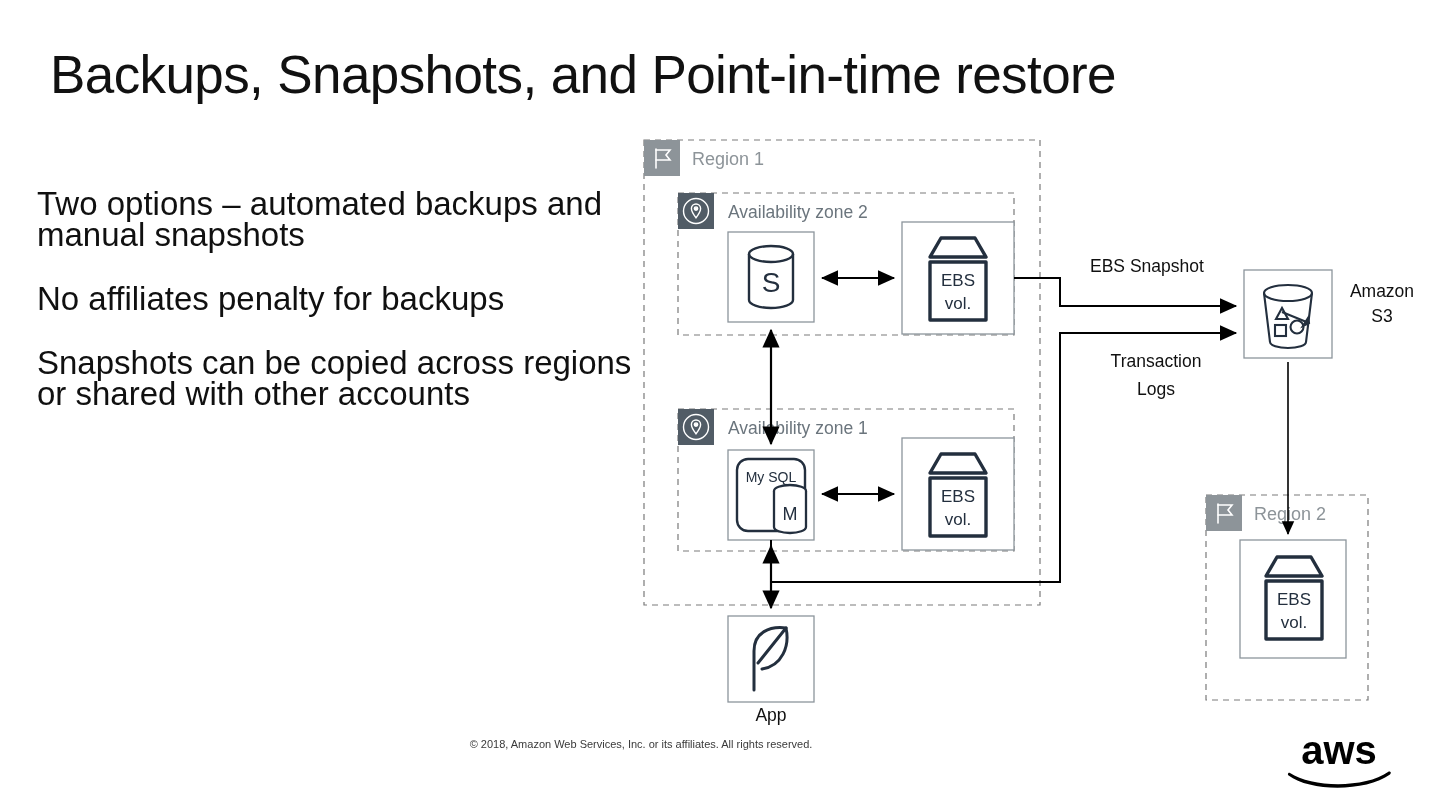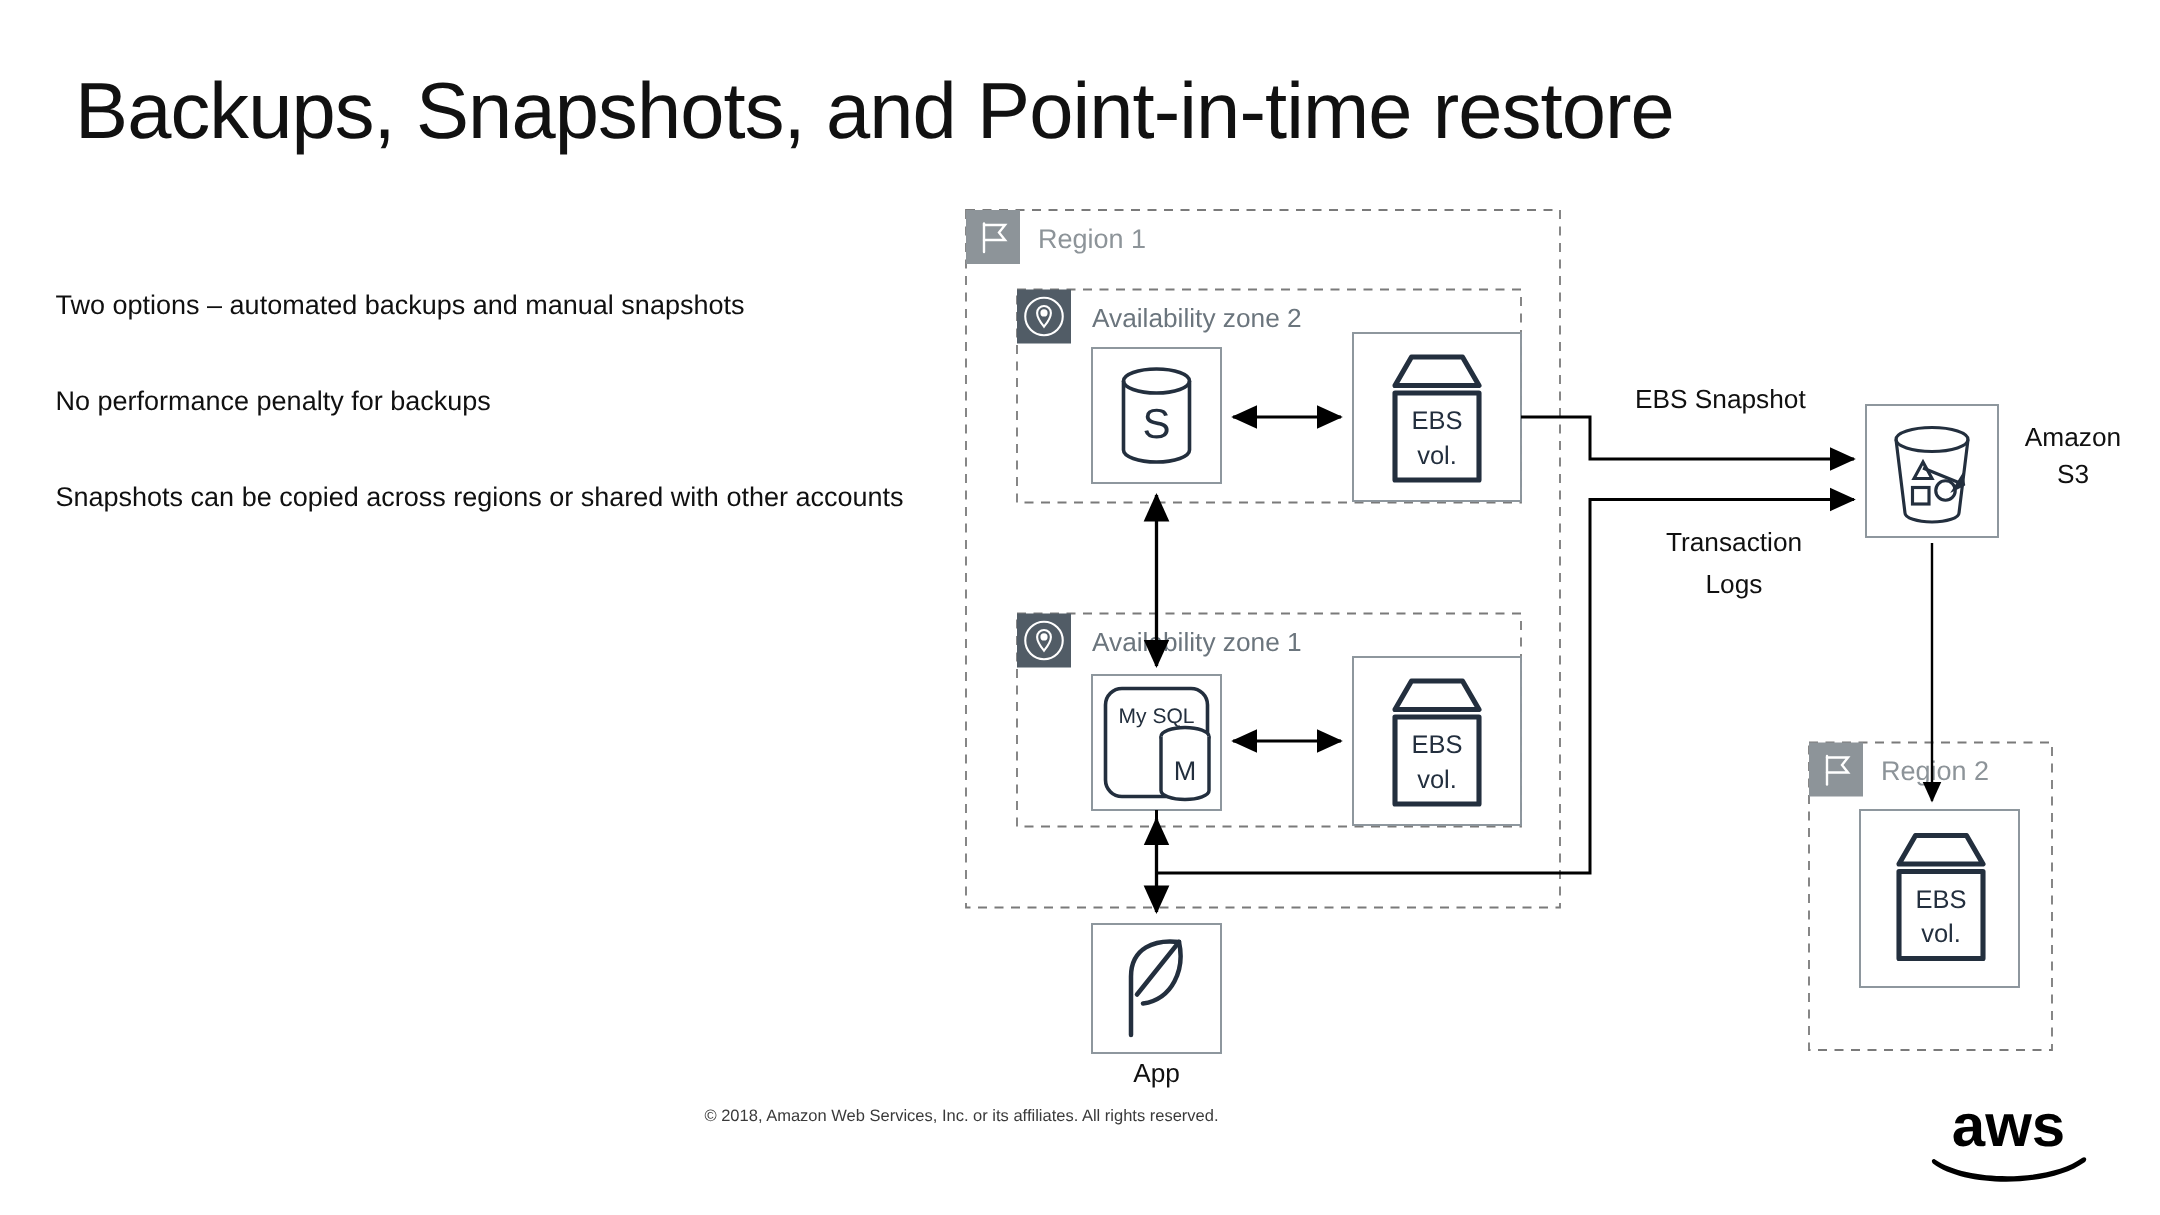--- a/index.html
+++ b/index.html
@@ -11,21 +11,21 @@
   .slide{position:absolute;inset:0;padding-left:18px;}
 
   .title{
     position:absolute;left:50px;top:44px;
     font-size:53px;font-weight:400;letter-spacing:-0.6px;
     color:#111111;white-space:nowrap;
   }
 
   .bullets{position:absolute;left:37px;top:188px;width:600px;}
   .bullet{
-    font-size:18px;line-height:31px;color:#101010;
+    font-size:33px;line-height:31px;color:#101010;
     margin-bottom:33px;font-weight:400;
   }
   .bullet:last-child{margin-bottom:0;}
 
   .diagram{position:absolute;left:600px;top:120px;width:840px;height:640px;}
 
   .copyright{
     position:absolute;left:0;top:738px;width:1282px;text-align:center;
     font-size:11px;color:#3a3a3a;
   }
@@ -33,21 +33,21 @@
 </style>
 </head>
 <body>
 
 <div class="slide">
 
   <div class="title">Backups, Snapshots, and Point-in-time restore</div>
 
   <div class="bullets">
     <div class="bullet">Two options – automated backups and manual snapshots</div>
-    <div class="bullet">No performance penalty for backups</div>
+    <div class="bullet">No affiliates penalty for backups</div>
     <div class="bullet">Snapshots can be copied across regions or shared with other accounts</div>
   </div>
 
   <svg class="diagram" viewBox="0 0 840 640">
     <defs>
       <marker id="arrowEnd" markerWidth="9" markerHeight="9" refX="8" refY="4.5" orient="auto">
         <path d="M0,0.6 L8.6,4.5 L0,8.4 z" fill="#000"></path>
       </marker>
       <marker id="arrowStart" markerWidth="9" markerHeight="9" refX="0.6" refY="4.5" orient="auto">
         <path d="M8.6,0.6 L0,4.5 L8.6,8.4 z" fill="#000"></path>

